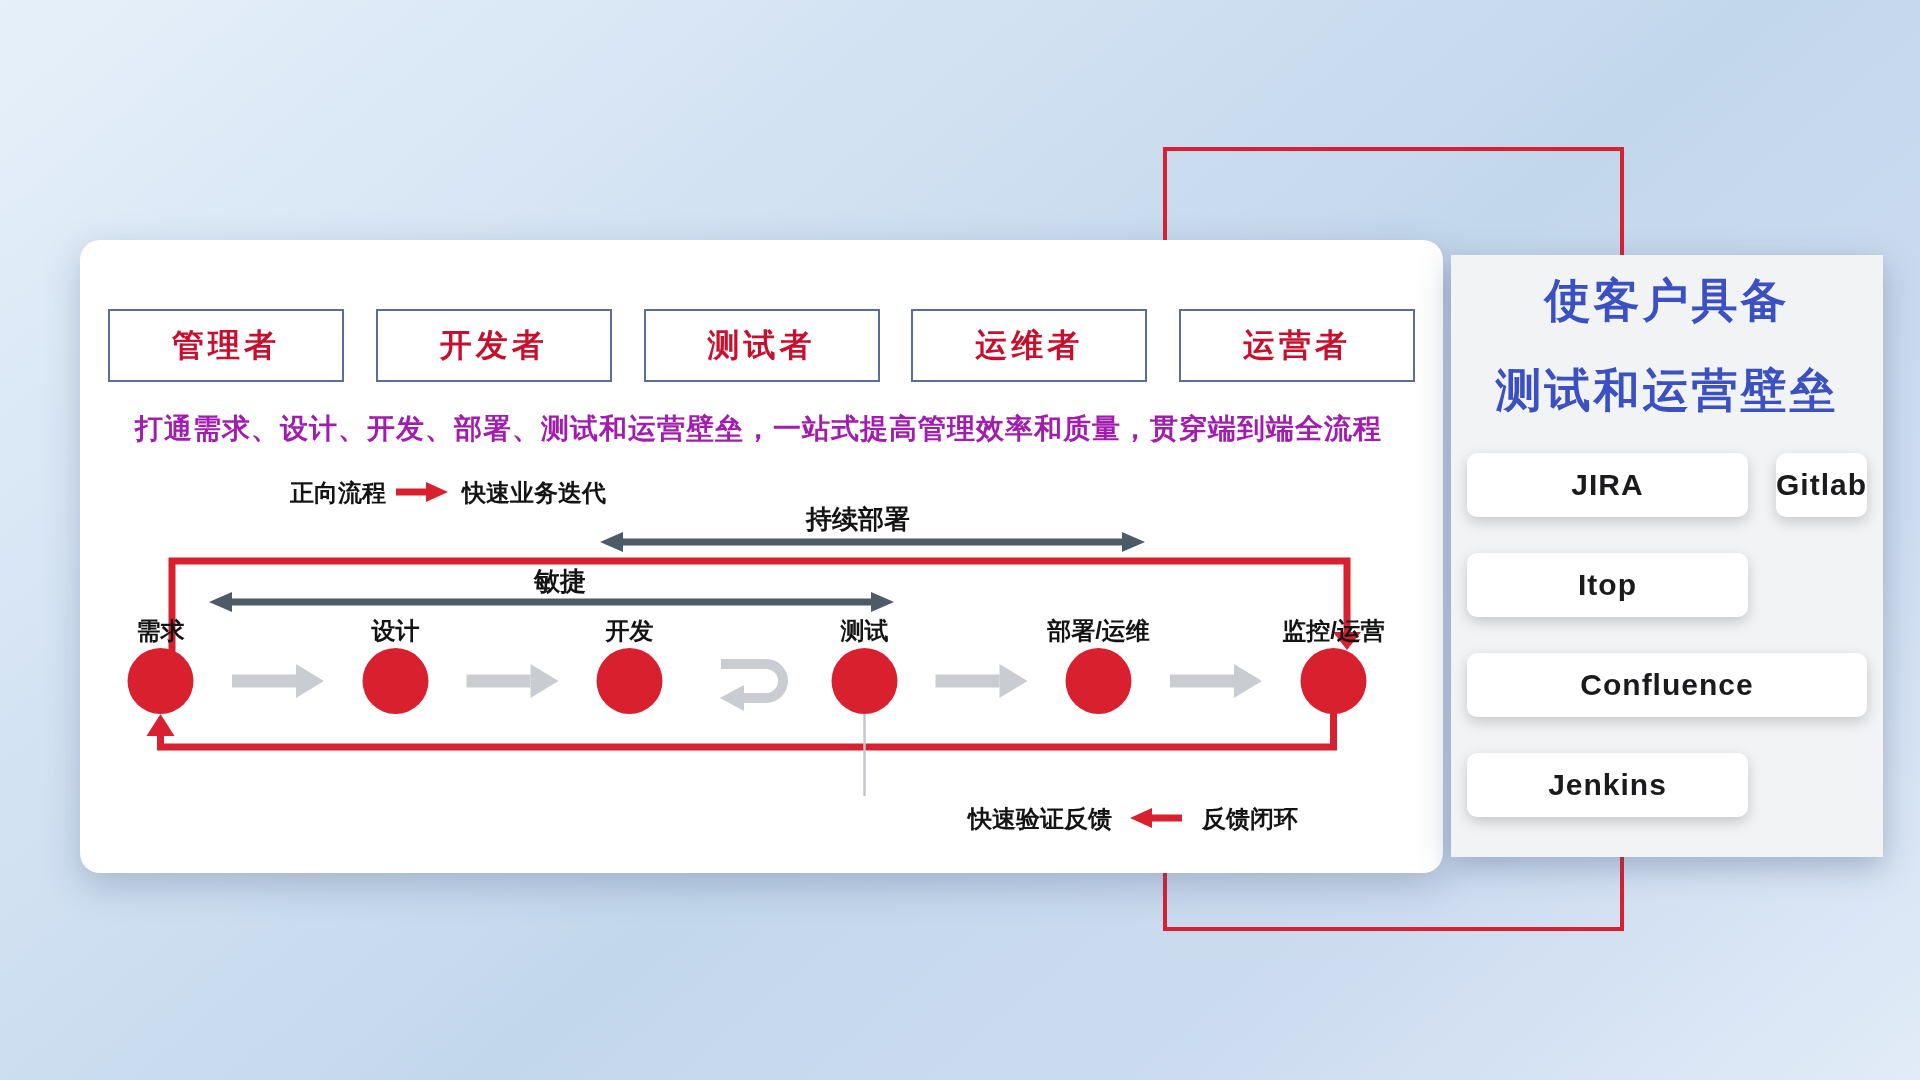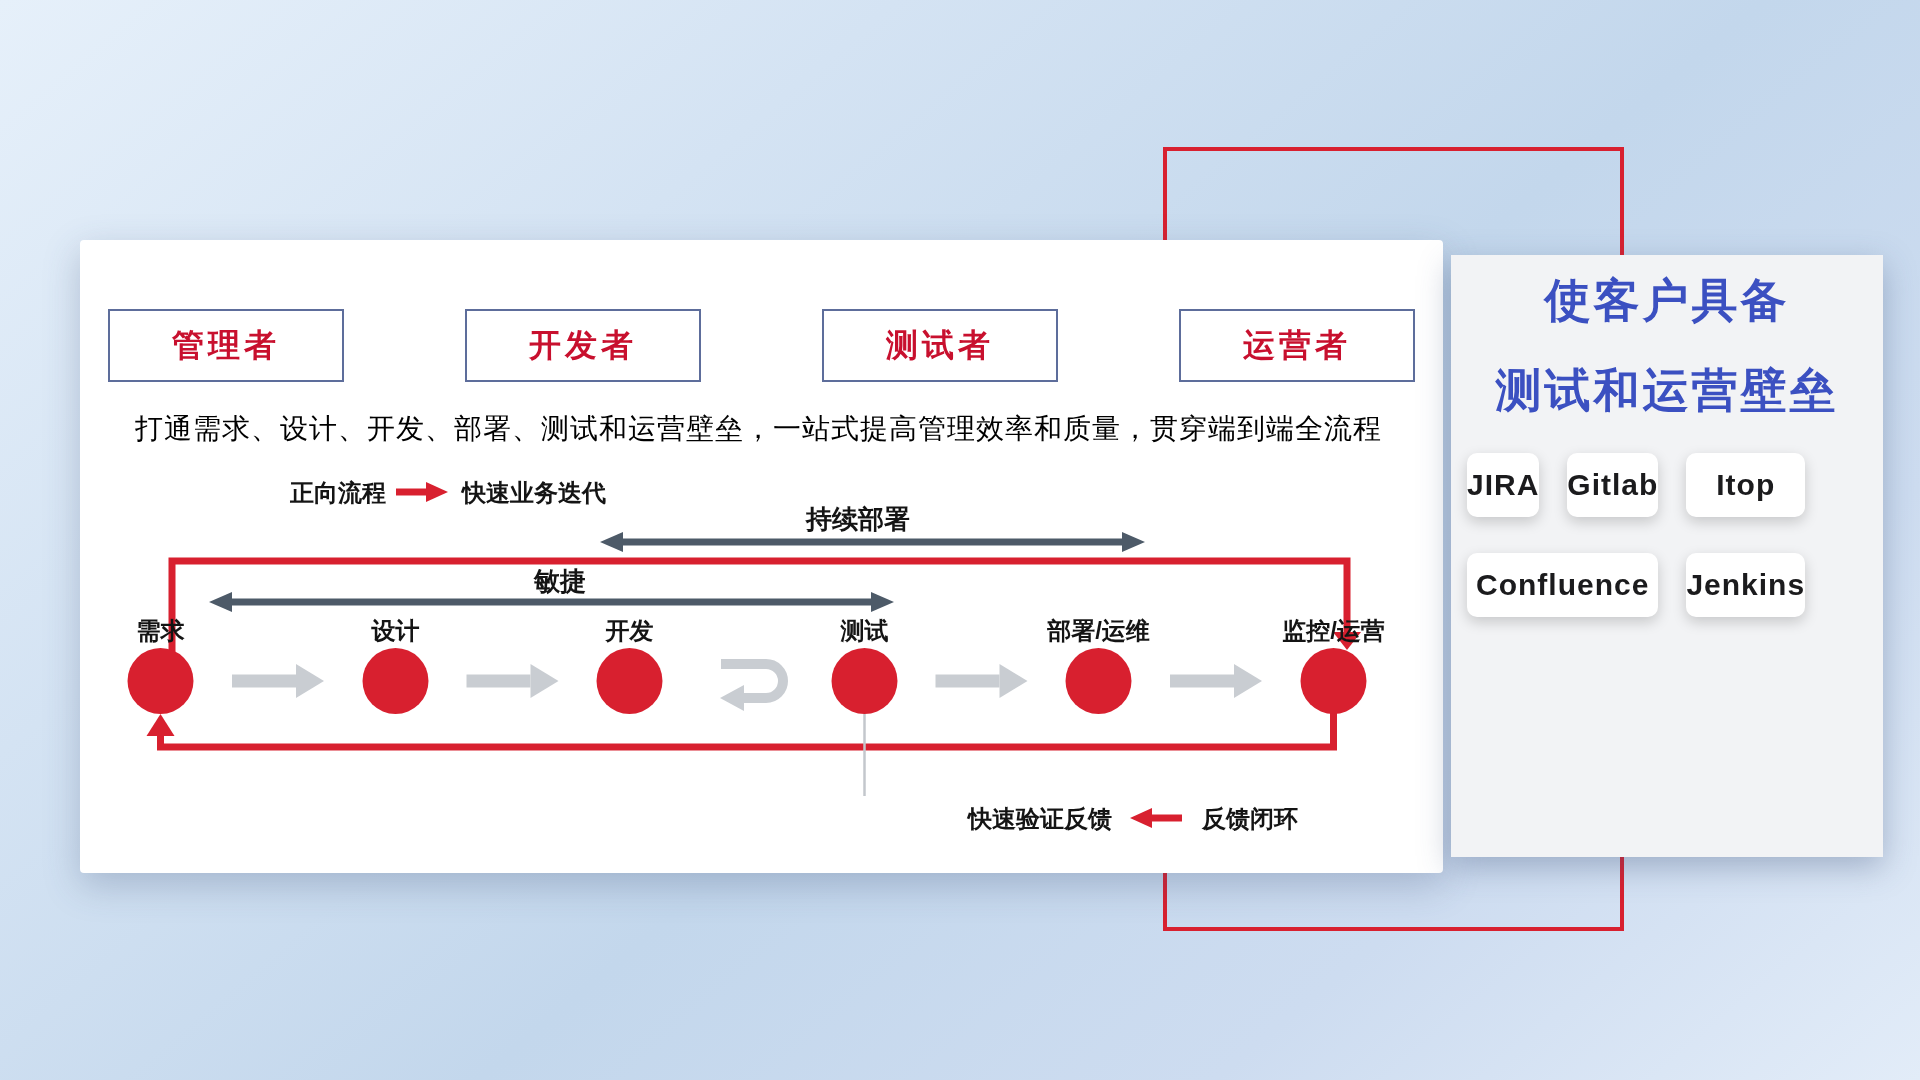--- a/index.html
+++ b/index.html
@@ -4,50 +4,51 @@
 <style>
   *{margin:0;padding:0;box-sizing:border-box}
   html,body{width:1920px;height:1080px}
   body{
     font-family:"Liberation Sans","DejaVu Sans",sans-serif;
     background:linear-gradient(140deg,#e6f0fa 0%,#d4e3f3 28%,#c3d7ec 55%,#cddcf0 78%,#e2ecf8 100%);
     overflow:hidden;
   }
   .stage{position:relative;width:1920px;height:1080px}
   .red-outline{position:absolute;left:1163px;top:147px;width:461px;height:784px;border:4px solid #d8202f;z-index:1}
-  .card{position:absolute;left:80px;top:240px;width:1363px;height:633px;background:#ffffff;border-radius:4px;
+  .card{position:absolute;left:80px;top:240px;width:1363px;height:633px;background:#ffffff;border-radius:20px;
         box-shadow:0 12px 36px rgba(60,80,120,.28);z-index:2}
   .roles{position:absolute;left:28px;top:69px;width:1307px;display:flex;justify-content:space-between}
   .role-box{width:236px;height:73px;border:2px solid #5d6d9b;background:#fff;display:flex;align-items:center;justify-content:center;
             font-size:32px;font-weight:700;color:#c8102e;letter-spacing:4px}
-  .desc{position:absolute;left:55px;top:170px;font-size:28px;font-weight:400;color:#000000;letter-spacing:1px;white-space:nowrap}
+  .desc{position:absolute;left:55px;top:170px;font-size:28px;font-weight:700;color:#a21caf;letter-spacing:1px;white-space:nowrap}
   .diagram{position:absolute;left:0;top:0;width:1363px;height:633px;pointer-events:none}
   svg text{font-family:"Liberation Sans","DejaVu Sans",sans-serif;fill:#141414}
   .panel{position:absolute;left:1451px;top:255px;width:432px;height:602px;background:#f2f3f5;
          box-shadow:0 10px 30px rgba(60,80,120,.35);z-index:3}
   .panel-title{text-align:center}
   .panel-title .t1,.panel-title .t2{font-size:46px;font-weight:700;color:#3b50c1;line-height:90px;letter-spacing:3px}
-  .tools{display:grid;grid-template-columns:1fr 1fr 1fr 1fr;column-gap:28px;row-gap:36px;padding:0 16px;margin-top:18px}
+  .tools{display:grid;grid-template-columns:1fr;column-gap:28px;row-gap:36px;padding:0 16px;margin-top:18px}
   .tool{height:64px;background:#fff;border-radius:10px;box-shadow:0 5px 14px rgba(0,0,0,.18);
         display:flex;align-items:center;justify-content:center;font-size:30px;font-weight:700;color:#1b1b1d;letter-spacing:1px}
   .tool.wide{grid-column:1 / span 2}
 </style>
 </head>
 <body>
 
 <div class="stage">
 
   <div class="red-outline"></div>
 
   <div class="card">
 
     <div class="roles">
       <div class="role-box">管理者</div>
       <div class="role-box">开发者</div>
       <div class="role-box">测试者</div>
+      <div class="role-box">运维者</div>
       <div class="role-box">运营者</div>
     </div>
 
     <div class="desc">打通需求、设计、开发、部署、测试和运营壁垒，一站式提高管理效率和质量，贯穿端到端全流程</div>
 
     <svg class="diagram" viewBox="0 0 1363 633">
 
       <g>
         <text x="258" y="261" text-anchor="middle" font-size="24" font-weight="700">正向流程</text>
         <g>

